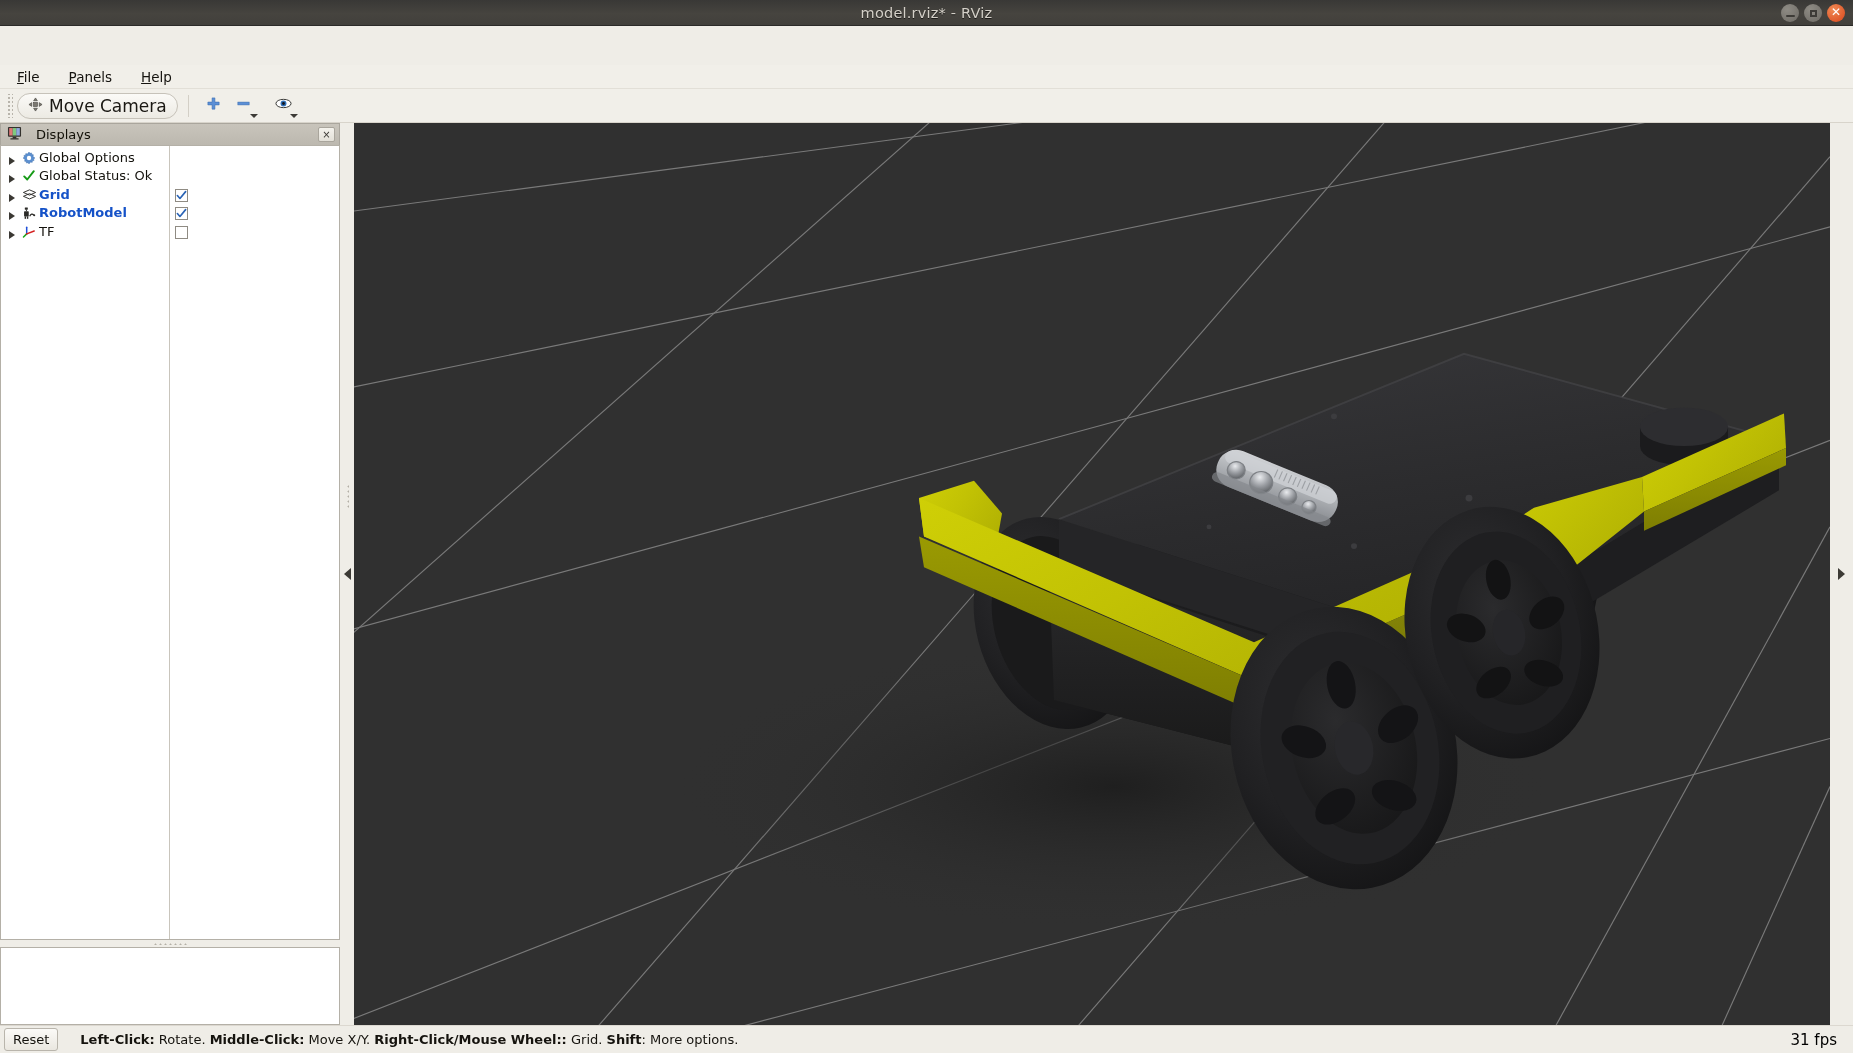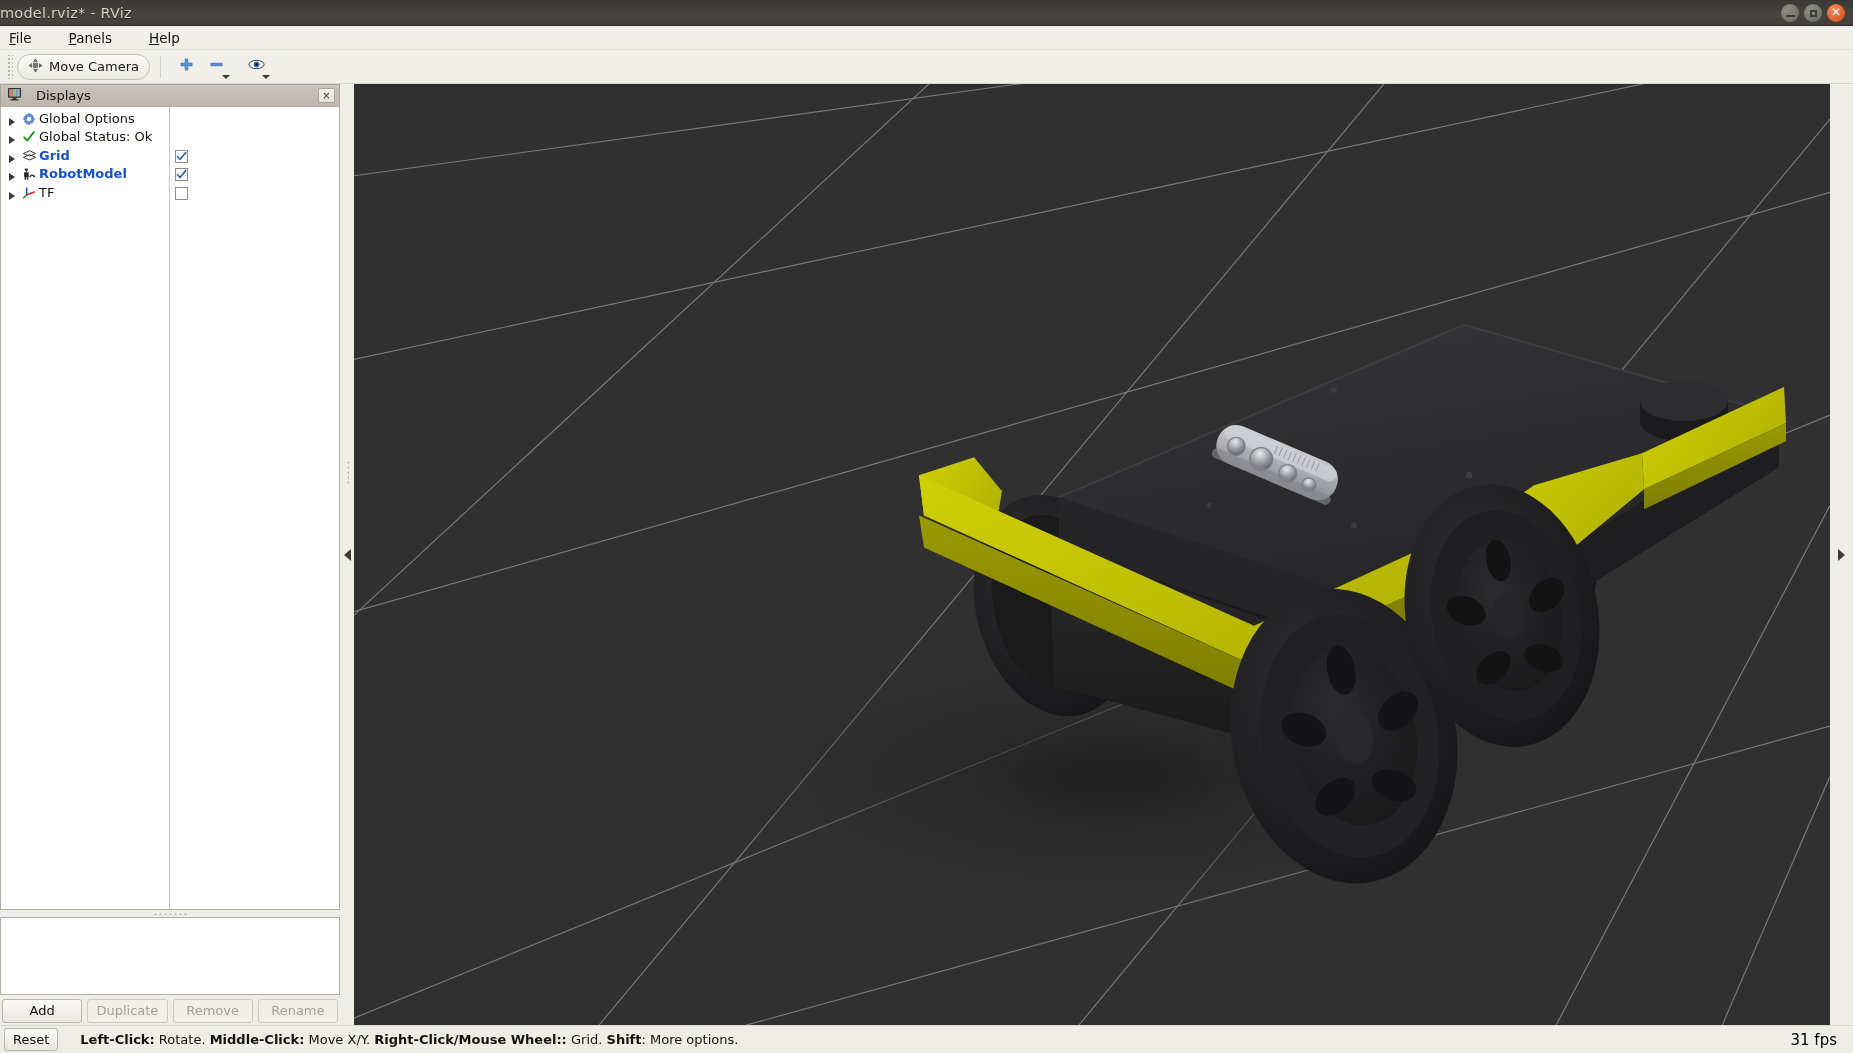--- a/index.html
+++ b/index.html
@@ -14,21 +14,21 @@
     width: 1853px; height: 1053px;
     display: flex; flex-direction: column;
     position: relative;
   }
 
   
   .titlebar {
     height: 26px; flex: 0 0 26px;
     background: linear-gradient(to bottom, #393836 0%, #46443f 55%, #413f3b 100%);
     position: relative;
-    display: flex; align-items: center; justify-content: flex-start;
+    display: flex; align-items: center; justify-content: center;
     border-bottom: 1px solid #2b2a28;
   }
   .titlebar-title {
     color: #d4d0c8; font-size: 14.5px; letter-spacing: .2px;
     text-shadow: 0 1px 0 rgba(0,0,0,.6);
     user-select: none;
   }
   .win-btns {
     position: absolute; right: 8px; top: 0; height: 26px;
     display: flex; align-items: center; gap: 5px;
@@ -43,22 +43,23 @@
   .win-btn.close { background: radial-gradient(circle at 35% 30%, #f08a54, #d9461c); color:#fff; }
   .win-glyph-min { width:9px; height:2px; background:#3d3b37; border-radius:1px; margin-top:5px; }
   .win-glyph-max { width:7px; height:7px; border:2px solid #3d3b37; }
   .win-glyph-close { font-size:12px; font-weight:bold; color:#fff; transform: translateY(-1px); }
 
   
   .menubar {
     height: 24px; flex: 0 0 24px;
     background: #f1efe9;
     display: flex; align-items: center;
-    gap: 19px;
+    padding-left: 8px; gap: 11px;
     border-bottom: 1px solid #e2dfd7;
+    margin-top: 39px;
   }
   .menu-item {
     padding: 3px 9px; font-size: 13.5px; color: #15130f;
     cursor: default; border-radius: 2px;
   }
   .menu-item u { text-decoration: underline; }
 
   
   .toolbar {
     height: 34px; flex: 0 0 34px;
@@ -68,21 +69,21 @@
     border-bottom: 1px solid #d8d4cb;
   }
   .grip {
     width: 7px; height: 24px; margin-right: 4px;
     background-image: radial-gradient(circle, #b8b4ab 1px, transparent 1.2px);
     background-size: 4px 4px; background-position: 1px 2px;
   }
   .tb-btn {
     display: flex; align-items: center; gap: 6px;
     height: 26px; padding: 0 10px;
-    font-size: 13px; color: #1a1813;
+    font-size: 17px; color: #1a1813;
     background: linear-gradient(to bottom,#fbfaf7,#eceae3);
     border: 1px solid #c6c2b9; border-radius: 13px;
     cursor: default;
   }
   .tb-sep { width:1px; height:22px; background:#d3cfc6; margin:0 10px; }
   .tb-icon-btn {
     width: 30px; height: 26px; display:flex; align-items:center; justify-content:center;
     position: relative; cursor: default;
   }
   .tb-drop-arrow {
@@ -416,26 +417,20 @@
           <span class="tree-check"></span>
         </div>
       </div>
 
       <div class="split-handle">
           <i></i>
         </div>
 
       <div class="desc-panel"></div>
 
-      <div class="dock-buttons">
-        <div class="dock-btn">Add</div>
-        <div class="dock-btn disabled">Duplicate</div>
-        <div class="dock-btn disabled">Remove</div>
-        <div class="dock-btn disabled">Rename</div>
-      </div>
     </div>
 
     <div class="vsplit">
       <div class="dots"></div>
       <div class="arrow-l"></div>
     </div>
 
     <div class="viewport">
       <svg viewBox="0 0 1476 938" preserveAspectRatio="none">
         <defs>

